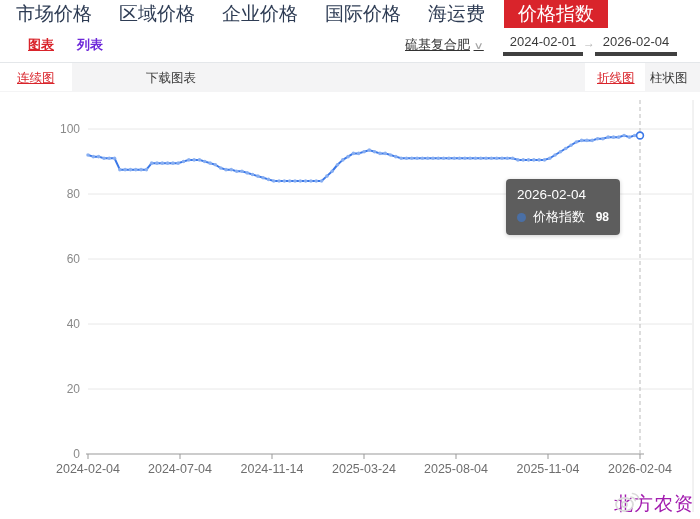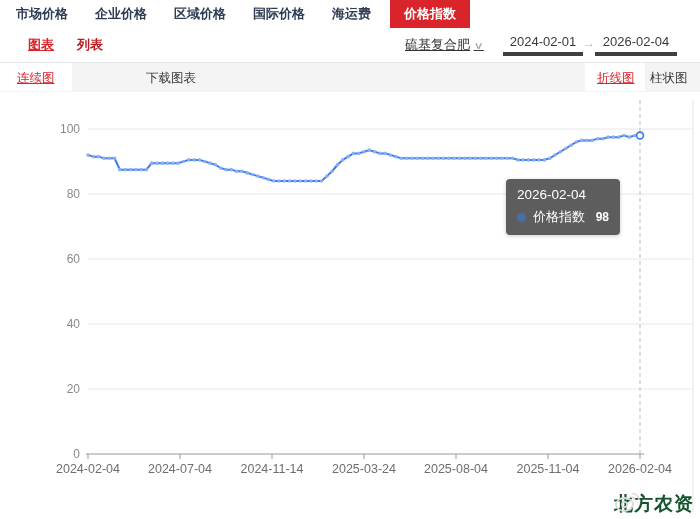--- a/index.html
+++ b/index.html
@@ -4,29 +4,29 @@
 <style>
   * { margin:0; padding:0; box-sizing:border-box; }
   html,body { width:700px; height:519px; background:#fff; overflow:hidden;
               font-family:"Liberation Sans","DejaVu Sans",sans-serif; }
   .page { position:relative; width:700px; height:519px; background:#fff; }
 
   
   .nav1 { position:absolute; left:0; top:0; width:700px; height:28px;
           display:flex; align-items:stretch; }
   .nav-item { display:flex; align-items:center; padding:0 0; margin-left:27px;
-              font-size:13px; font-weight:700; color:#2e3c54; cursor:pointer; white-space:nowrap; }
+              font-size:19px; font-weight:400; color:#2e3c54; cursor:pointer; white-space:nowrap; }
   .nav-item:first-child { margin-left:16px; }
   .nav-item.active { background:#d9242b; color:#fff; padding:0 14px; margin-left:19px; }
 
   
   .nav2 { position:absolute; left:0; top:28px; width:700px; height:34px; font-size:13px; }
   .subtab { position:absolute; top:8px; cursor:pointer; }
   .subtab.chart { left:28px; color:#d9242b; text-decoration:underline; font-weight:600; }
-  .subtab.list  { left:77px; color:#b91c1c; font-weight:600; }
+  .subtab.list  { left:77px; color:#6d28d9; font-weight:600; }
   .product-select { position:absolute; left:405px; top:8px; color:#333; cursor:pointer;
                     display:flex; align-items:center; gap:5px;text-decoration:underline; }
   .chev { color:#a6a6a6; font-size:10px; transform:scaleX(1.4); }
   .date-input { position:absolute; top:2px; height:26px; line-height:24px; text-align:center;
                 color:#3a3a3a; border-bottom:4px solid #404040; cursor:text; }
   .date-from { left:503px; width:80px; }
   .date-to   { left:595px; width:82px; }
   .date-arrow { position:absolute; left:583px; top:8px; color:#b3b3b3; font-size:12px; }
 
   
@@ -48,31 +48,31 @@
 
   .tooltip { position:absolute; left:506px; top:87px; width:114px; z-index:5;
              background:rgba(84,84,84,0.95); border-radius:4px; padding:8px 11px 9px 11px;
              color:#fff; box-shadow:0 1px 4px rgba(0,0,0,.2); pointer-events:none; }
   .tt-date { font-size:13.5px; margin-bottom:6px; }
   .tt-row { display:flex; align-items:center; font-size:13px; }
   .tt-dot { width:9px; height:9px; border-radius:50%; background:#4a6fa5; margin-right:7px; flex:0 0 auto; }
   .tt-val { margin-left:auto; font-weight:bold; font-size:12px; }
 
   .watermark { position:absolute; right:6px; bottom:2px; display:flex; align-items:center; gap:4px;
-               color:#14532d; font-size:19px; font-weight:bold; letter-spacing:1px; }
+               color:#a21caf; font-size:19px; font-weight:normal; letter-spacing:1px; }
 </style>
 </head>
 <body>
 
 <div class="page">
 
   <div class="nav1">
     <span class="nav-item">市场价格</span>
+    <span class="nav-item">区域价格</span>
     <span class="nav-item">企业价格</span>
-    <span class="nav-item">区域价格</span>
     <span class="nav-item">国际价格</span>
     <span class="nav-item">海运费</span>
     <span class="nav-item active">价格指数</span>
   </div>
 
   <div class="nav2">
     <span class="subtab chart">图表</span>
     <span class="subtab list">列表</span>
 
     <span class="product-select">

